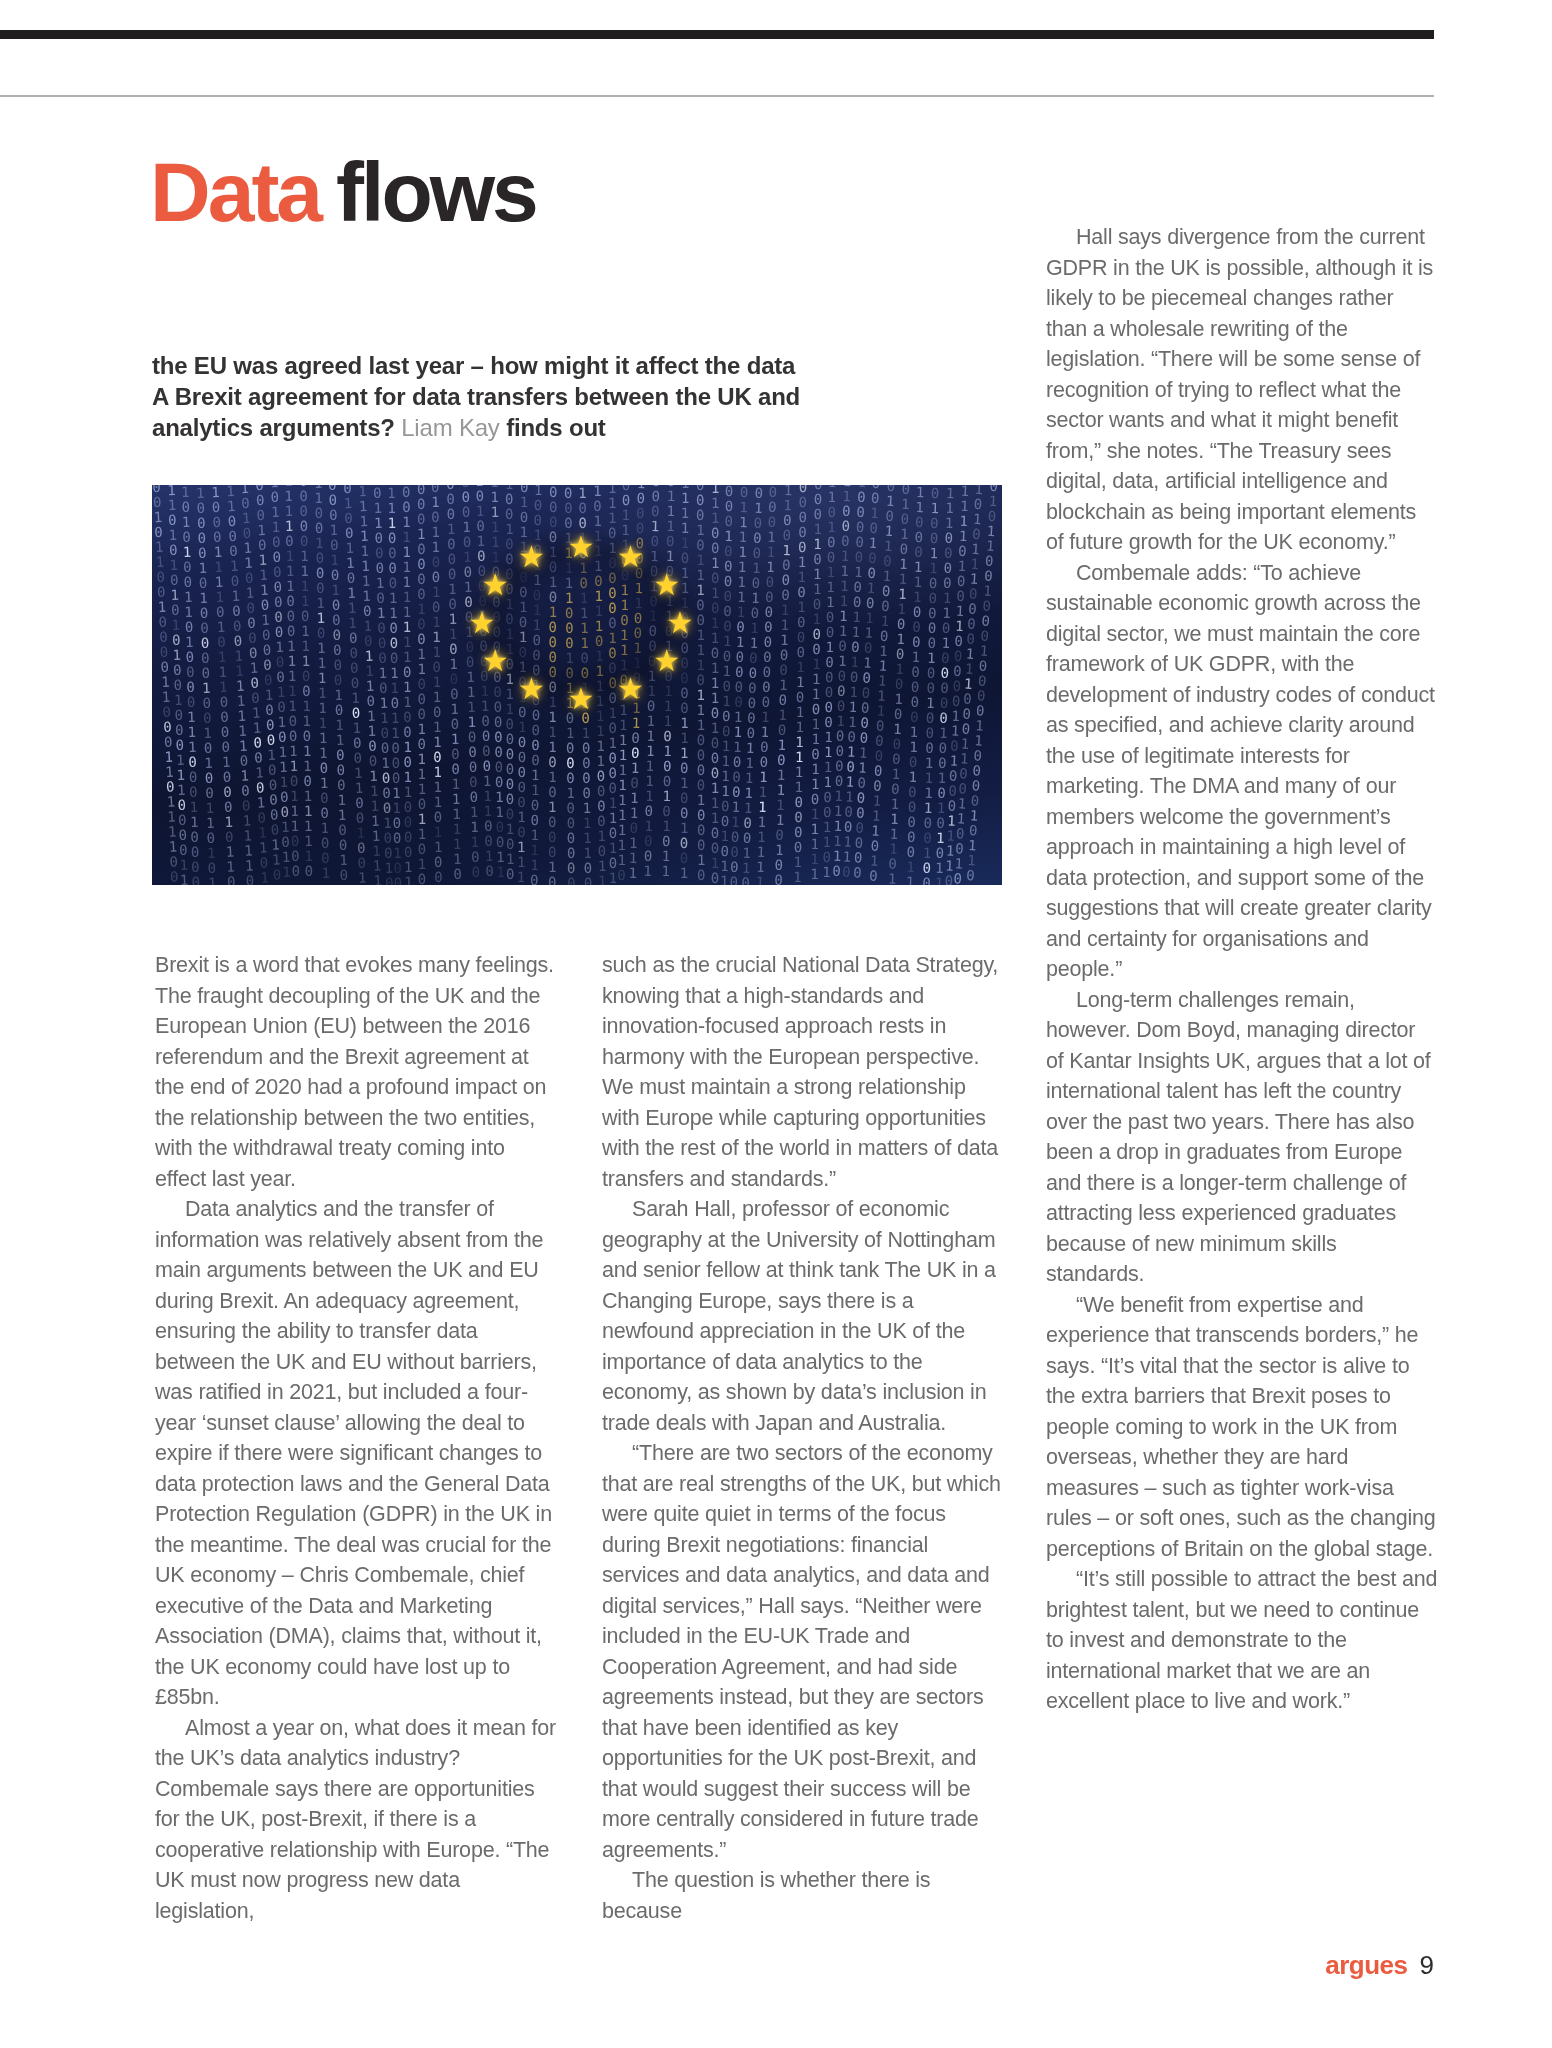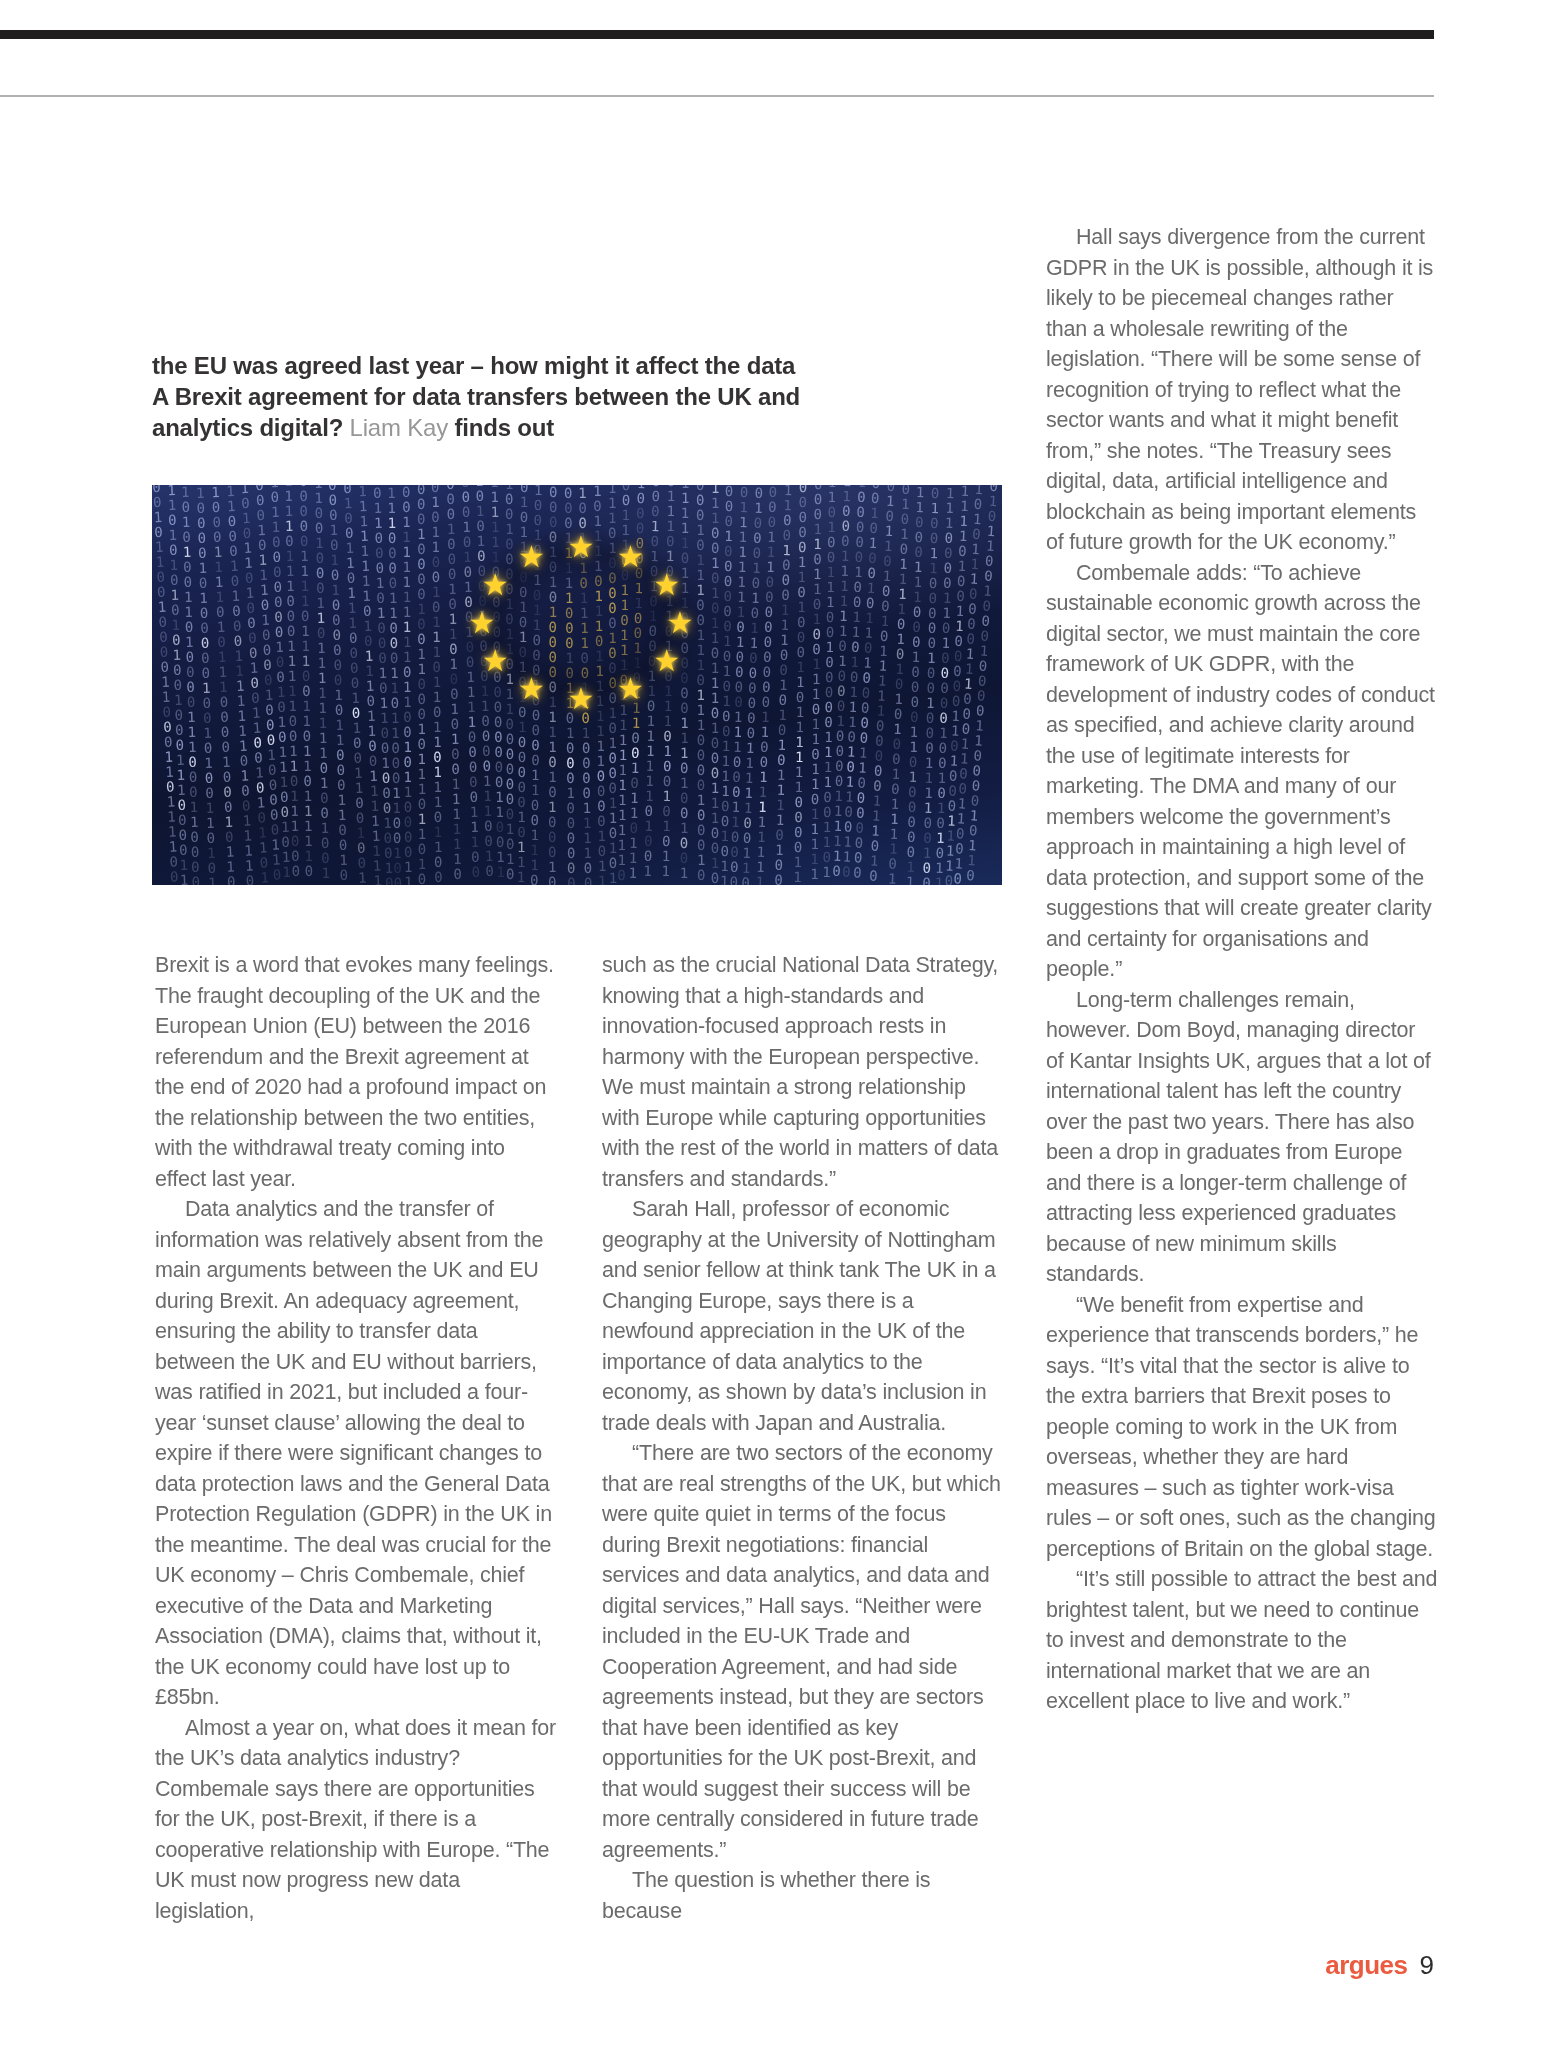--- a/index.html
+++ b/index.html
@@ -42,25 +42,26 @@
   .footer .brand{color:#ea5b40;font-weight:800;letter-spacing:-0.5px;}
   .footer .num{color:#2d2d2d;font-weight:400;margin-left:12px;}
 </style>
 </head>
 <body>
 
 <div class="page">
   <div class="topbar"></div>
   <div class="hairline"></div>
 
+  <h1 class="title"><span class="orange">Data</span><span>flows</span></h1>
 
   <div class="standfirst" id="standfirst">
       <div><span>the EU was agreed last year – how might it affect the data</span></div>
       <div><span>A Brexit agreement for data transfers between the UK and</span></div>
-      <div><span>analytics digital? </span><span class="author">Liam Kay</span><span> finds out</span></div>
+      <div><span>analytics arguments? </span><span class="author">Liam Kay</span><span> finds out</span></div>
     </div>
 
   <div class="hero" id="hero">
     <div class="bincol" style="left: 0px; top: -5px; transform: rotate(-2.61deg); font-size: 14px;"><span style="color: rgba(186, 198, 244, 0.74);">0
 </span><span style="color: rgba(186, 198, 244, 0.49);">0
 </span><span style="color: rgba(186, 198, 244, 0.65);">1
 </span><span style="color: rgba(186, 198, 244, 0.71);">0
 </span><span style="color: rgba(186, 198, 244, 0.37);">1
 </span><span style="color: rgba(186, 198, 244, 0.29);">1
 </span><span style="color: rgba(186, 198, 244, 0.27);">0

